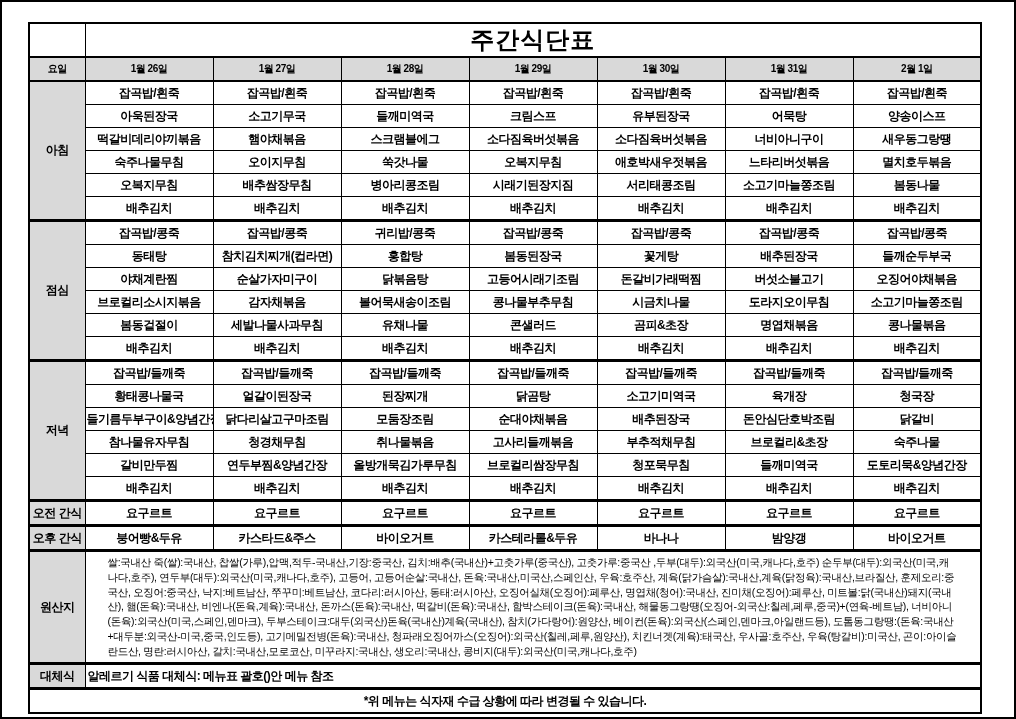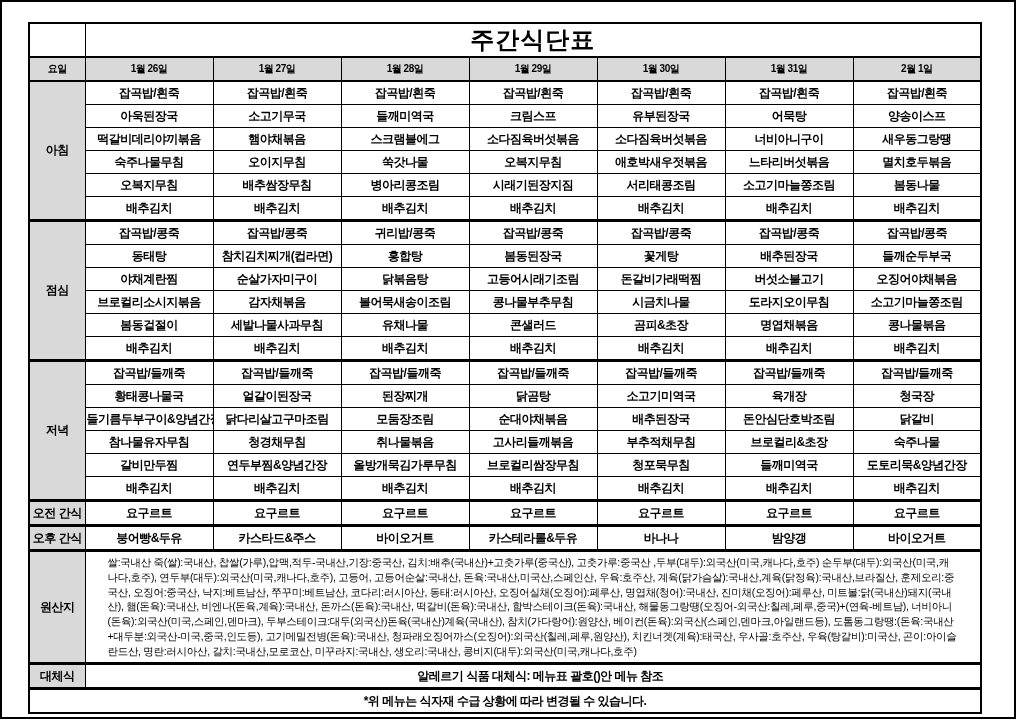--- a/index.html
+++ b/index.html
@@ -31,21 +31,21 @@
   tr.menu-row td{height:22px;}
   tr.snack-row td{height:22px;margin-top:28px;}
   tr.sec-start td{border-top-width:3px;}
   td.origin-text{
     font-weight:normal;font-size:10.5px;letter-spacing:-0.3px;
     text-align:left;vertical-align:top;
     padding:3px 22px;line-height:14.8px;
     word-break:break-all;height:104px;
   }
   tr.sub-row td{height:22px;}
-  td.sub-text{text-align:center;padding-left:16px;}
+  td.sub-text{text-align:left;padding-left:2px;}
   tr.footer-row td{height:22px;}
 </style>
 </head>
 <body>
 
 <div class="wrap">
   <table class="menu">
     <colgroup>
       <col class="col-label">
       <col class="col-day">

